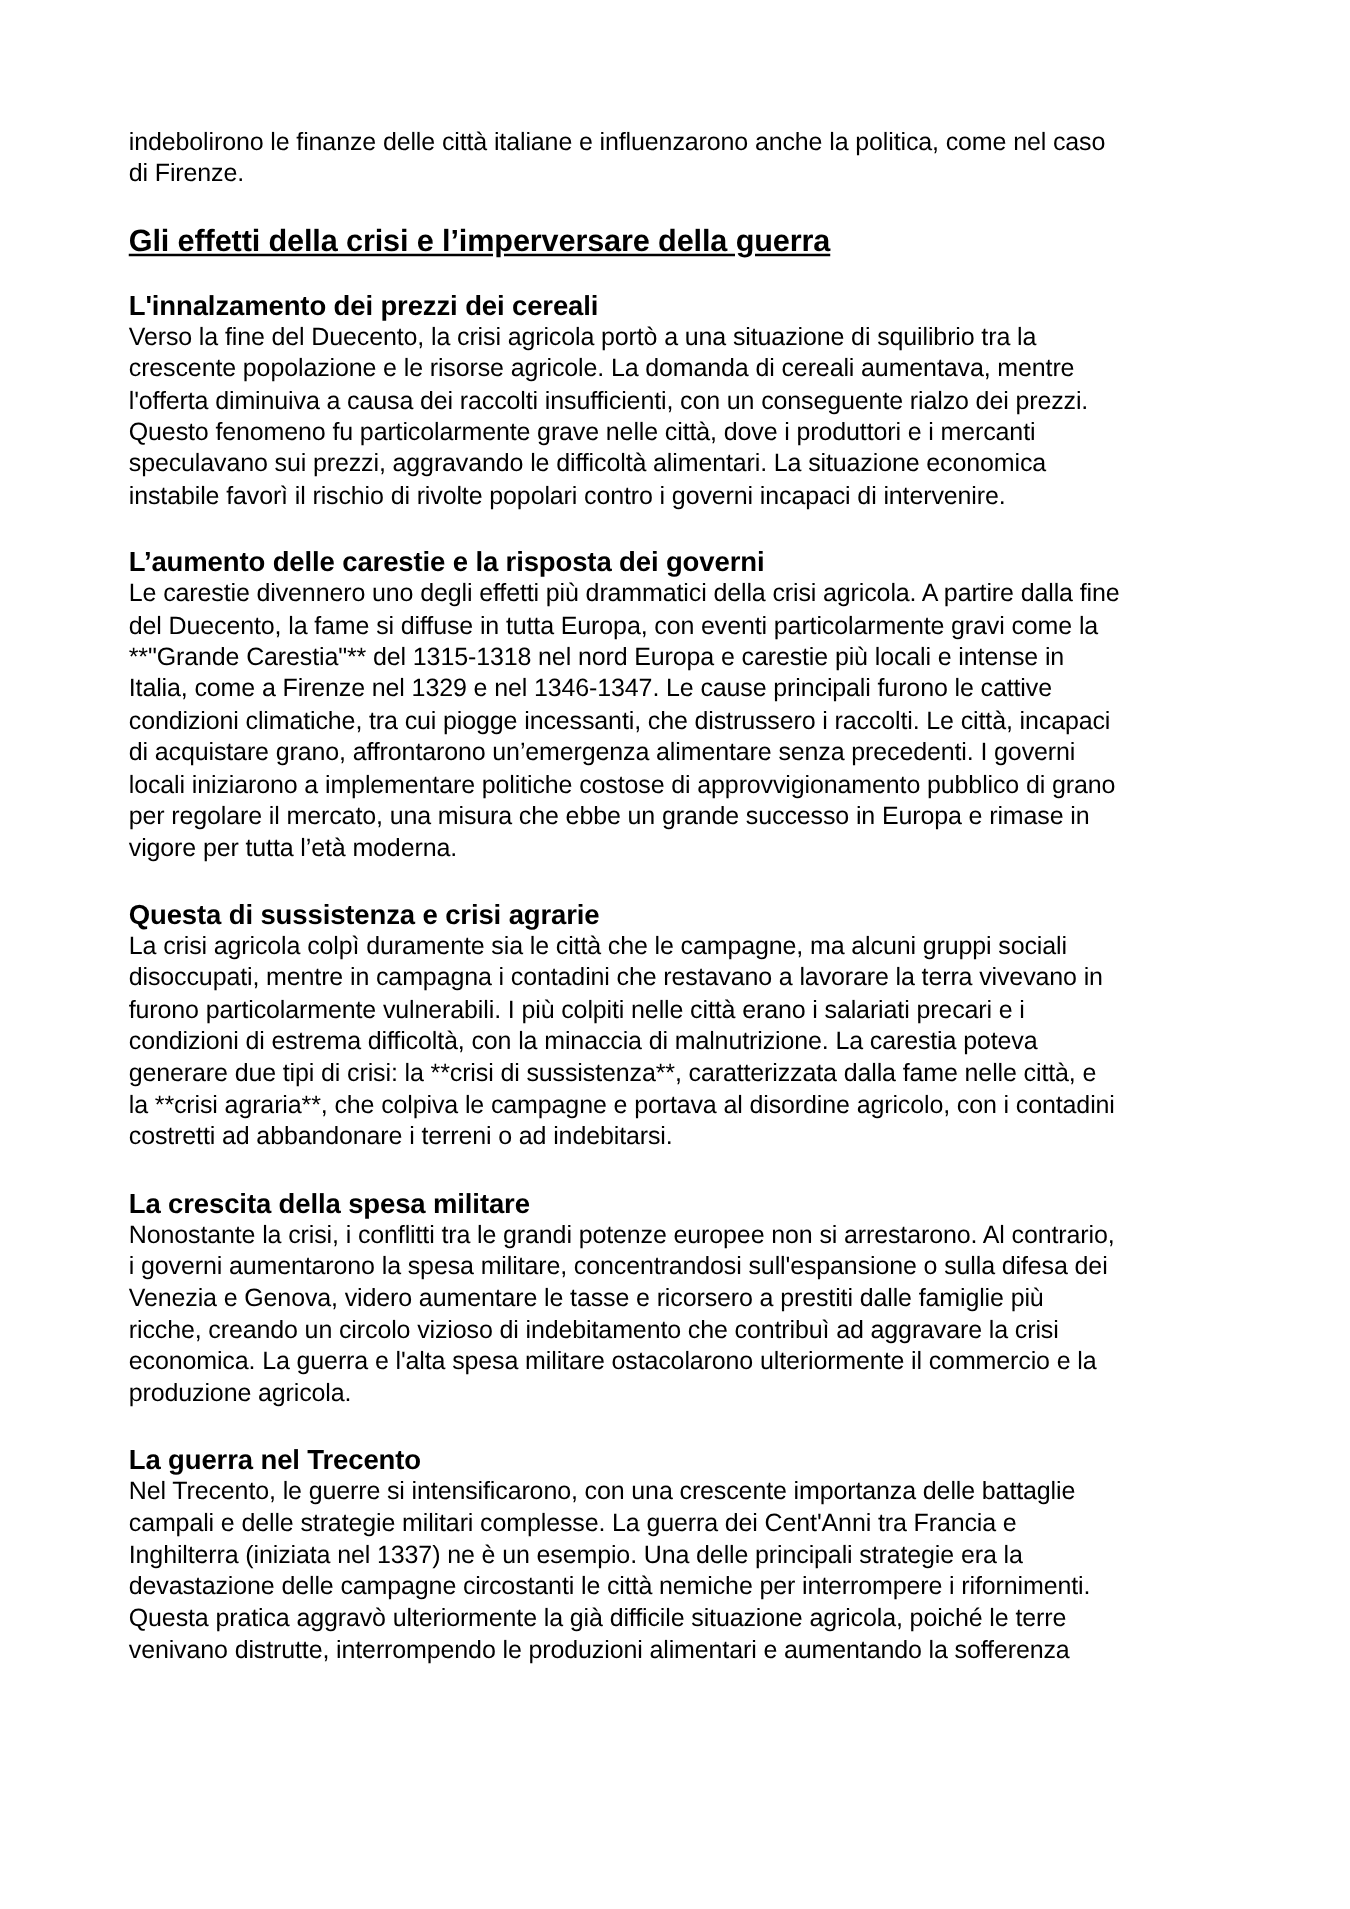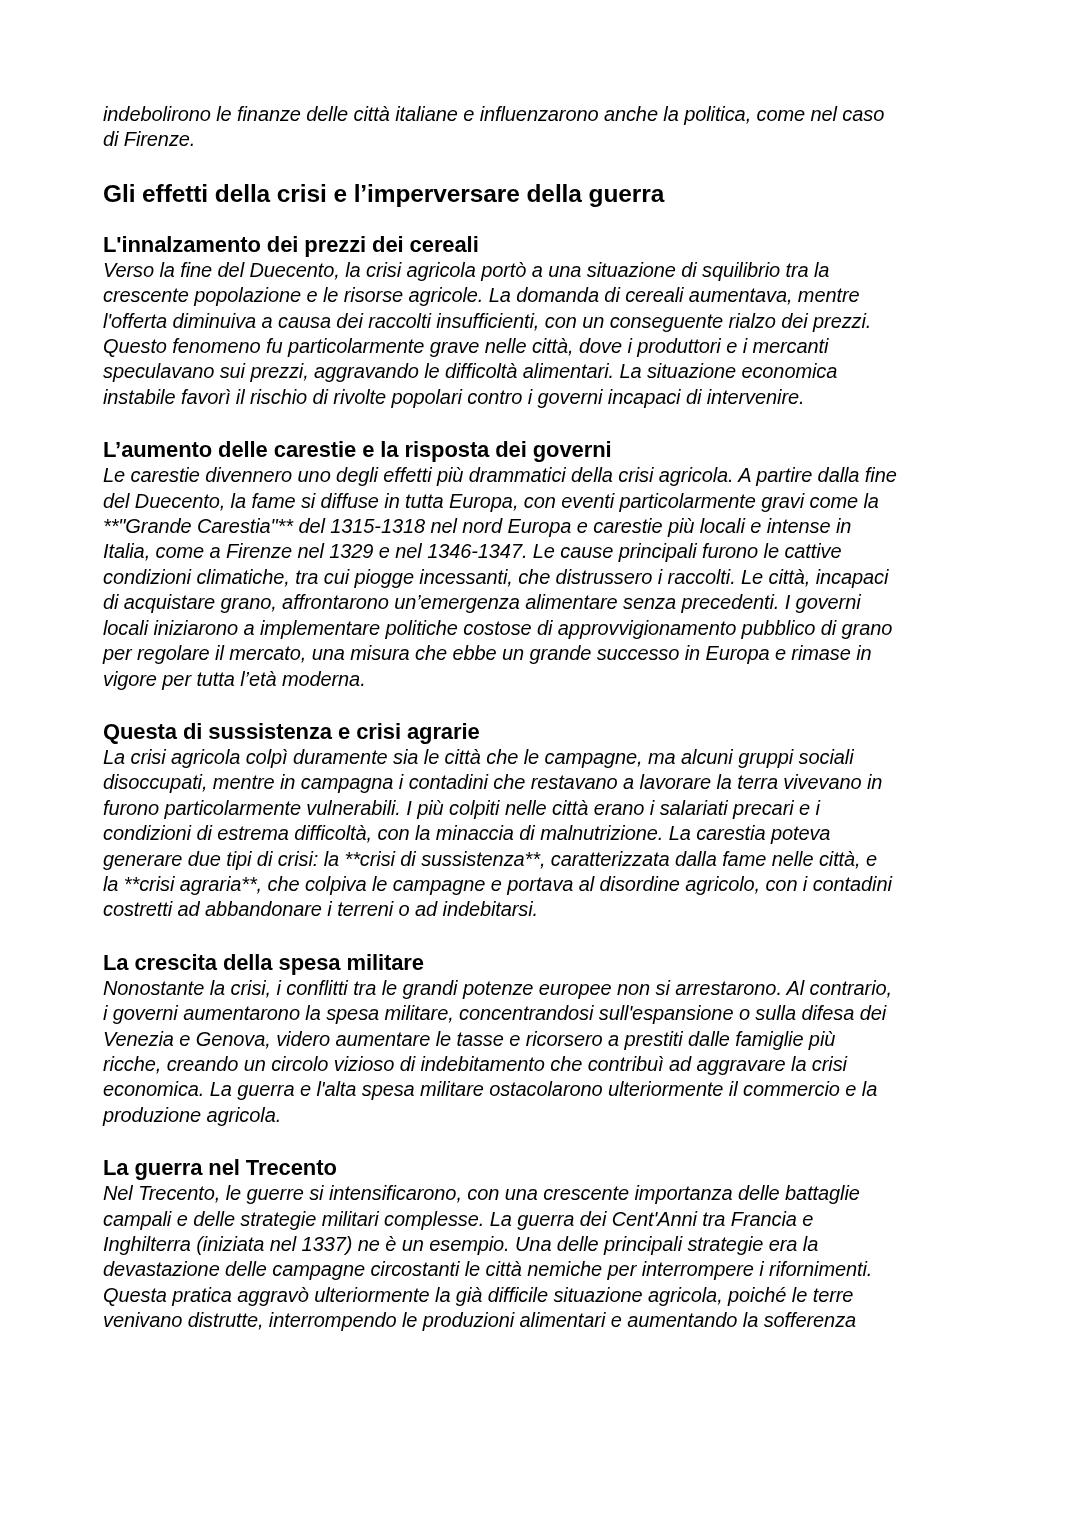--- a/index.html
+++ b/index.html
@@ -19,32 +19,32 @@
       position: absolute;
       left: 103px;
       top: 102px;
       width: 900px;
     }
     .para {
       font-size: 20px;
       line-height: 25.4px;
       margin: 0;
       letter-spacing: -0.1px;
-      font-style: italic;
     }
     .line {
       display: block;
       white-space: nowrap;
     }
     .h2 {
       font-size: 24.5px;
       font-weight: bold;
       line-height: 30px;
       margin: 26px 0 0 0;
       letter-spacing: -0.1px;
+      text-decoration: underline;
     }
     .h3 {
       font-size: 22px;
       font-weight: bold;
       line-height: 27px;
       margin: 0;
       letter-spacing: -0.1px;
     }
     .section {
       margin-top: 26px;

